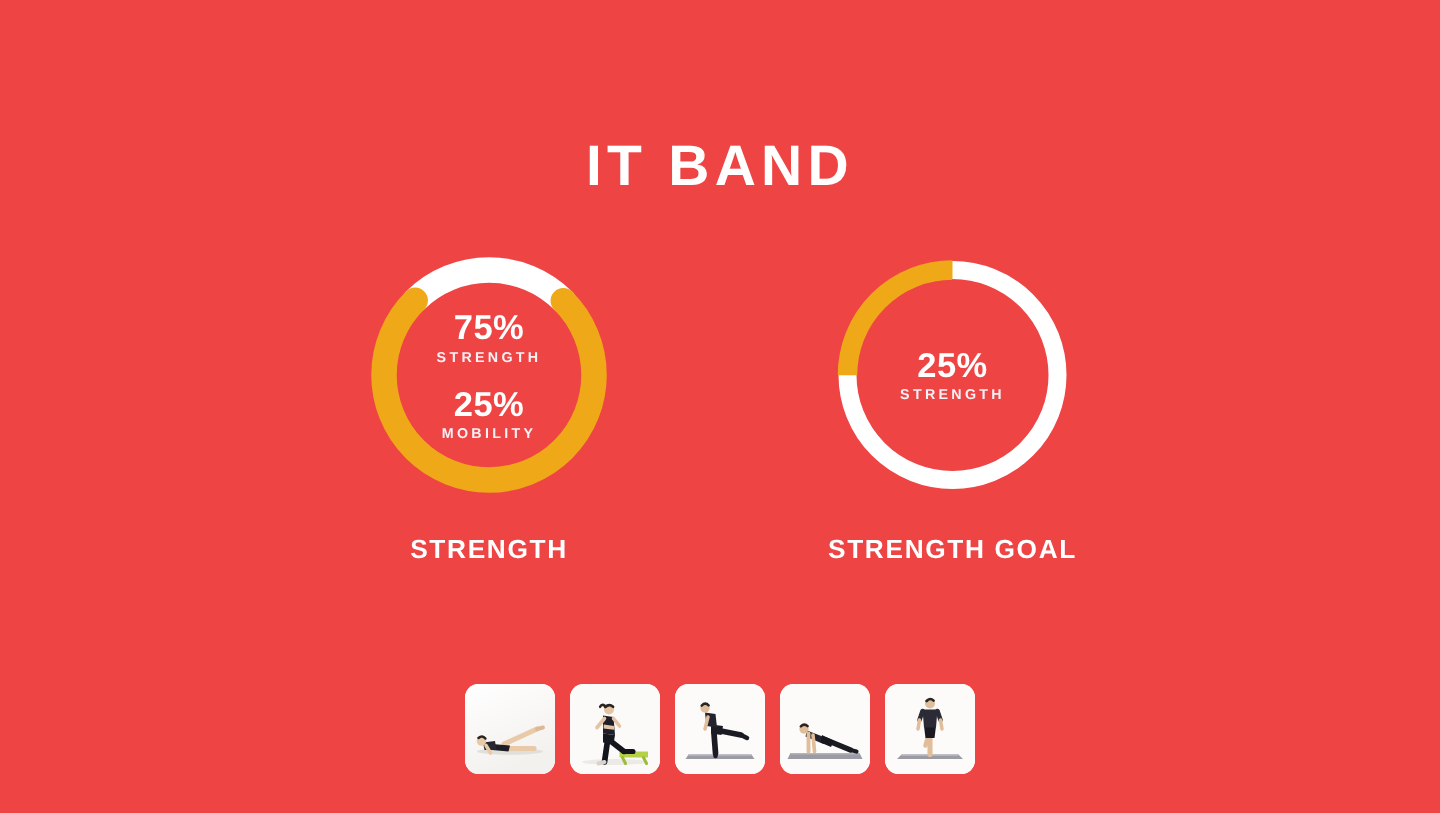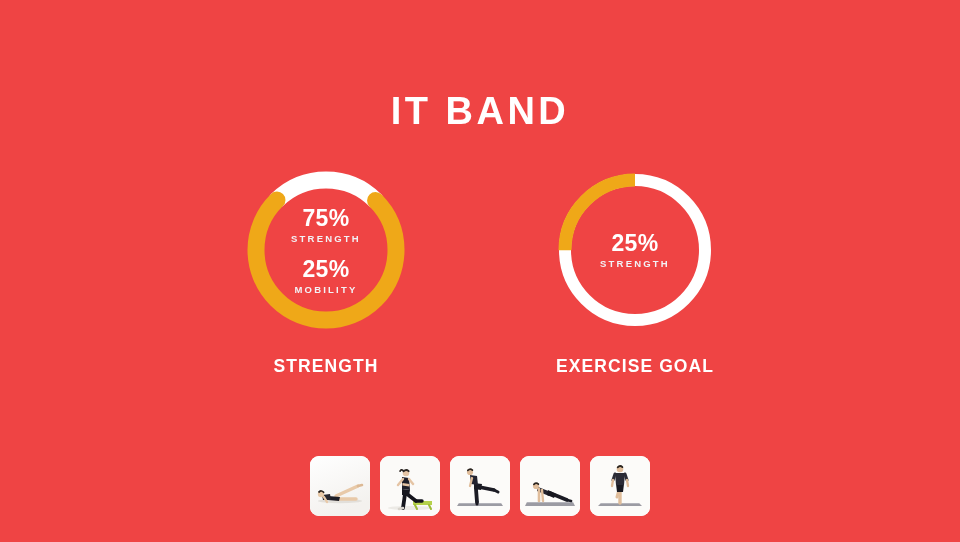--- a/index.html
+++ b/index.html
@@ -184,21 +184,21 @@
 
         <div class="ring-center">
           <div class="stat-pair">
             <div class="stat-value">25%</div>
             <div class="stat-label">STRENGTH</div>
           </div>
         </div>
       </div>
 
       <div class="ring-caption">
-        <div>EXERCISE GOAL</div>
+        <div>STRENGTH GOAL</div>
       </div>
     </div>
   </div>
 
   <div class="thumb-strip">
 
     <div class="thumb">
       <svg viewBox="0 0 60 60">
         <defs>
           <linearGradient id="bgA" x1="0" y1="0" x2="0.4" y2="1">

